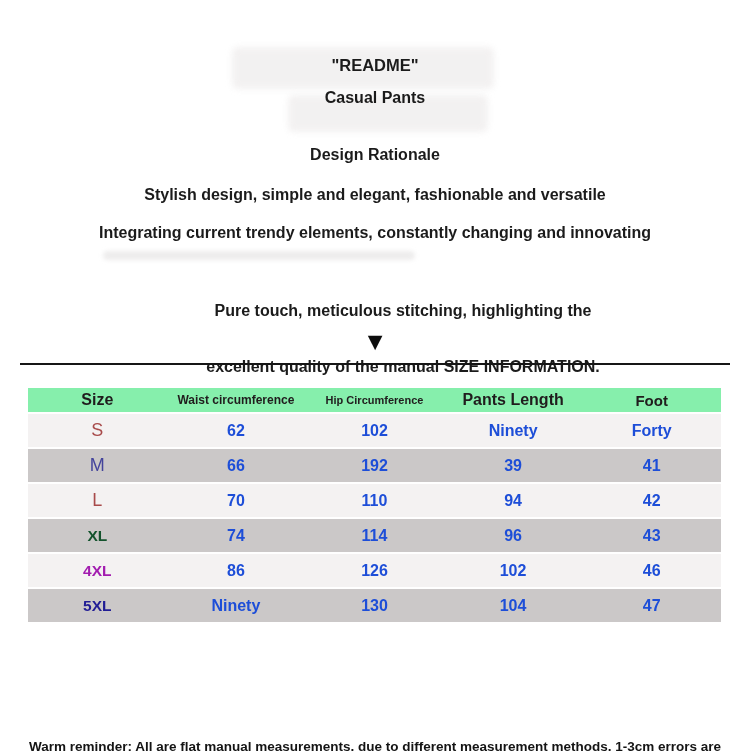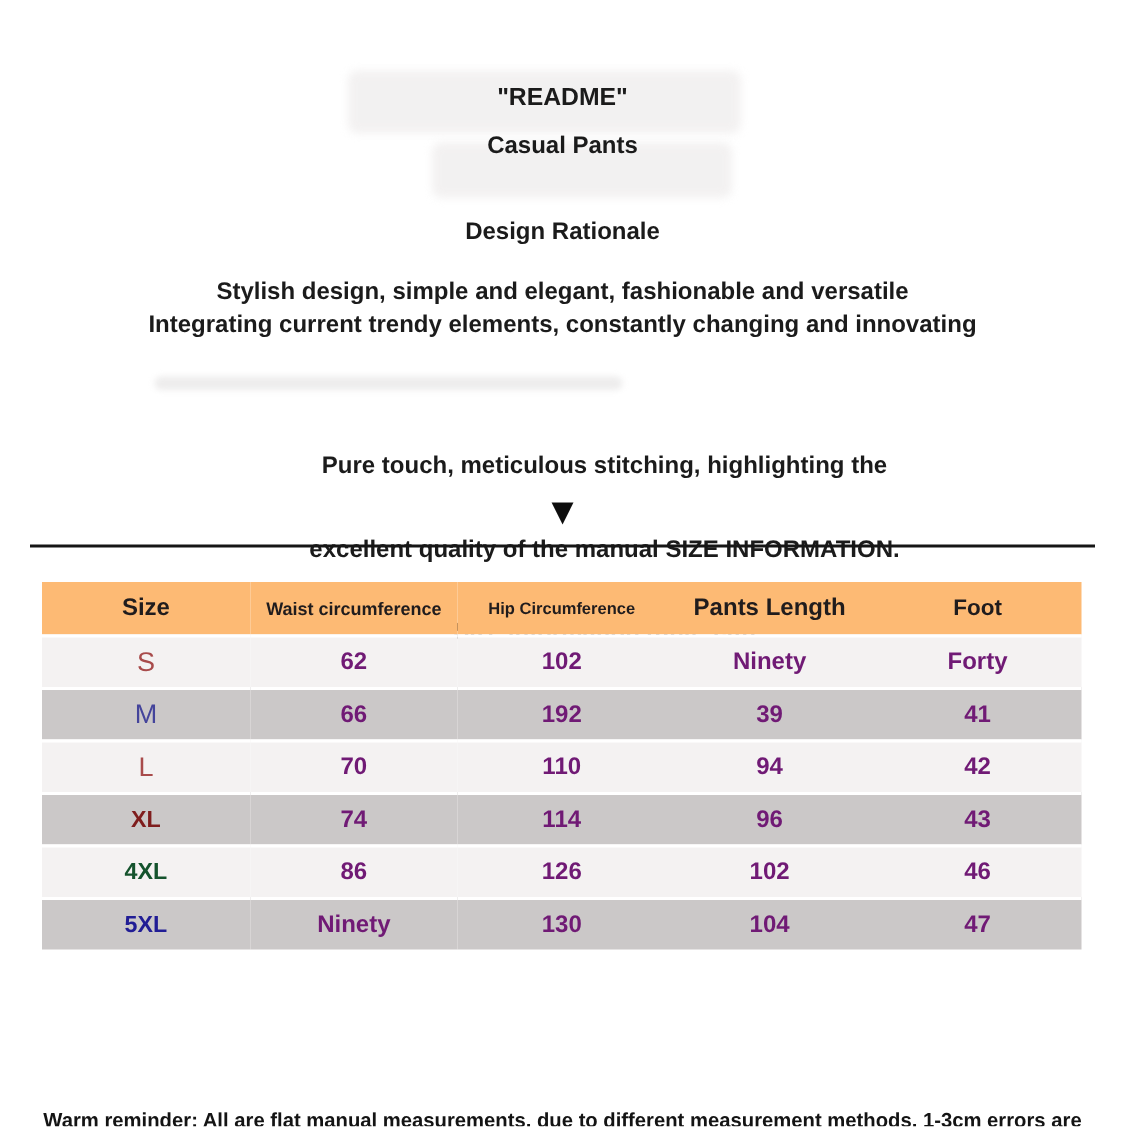--- a/index.html
+++ b/index.html
@@ -14,43 +14,43 @@
   .sm3 { left:103px; top:251px; width:312px; height:9px; background:#dcdada; opacity:.5; filter:blur(2px); }
 
   .tline {
     position:absolute; left:0; width:750px; text-align:center;
     font-weight:700; font-size:16px; color:#1b1b1b; line-height:19px; white-space:pre;
   }
   .t-readme  { top:56px;  font-size:16.5px; }
   .t-product { top:88px; }
   .t-section { top:145px; }
   .t-tag1    { top:185px; }
-  .t-tag2    { top:207px; }
+  .t-tag2    { top:223px; }
   .t-para    { top:265px; line-height:18.5px;margin-left:28px; }
 
   .arrow {
     position:absolute; top:329px; left:0; width:750px; text-align:center;
     font-size:25px; line-height:25px; color:#0d0d0d;
   }
   .rule { position:absolute; top:363px; left:20px; width:710px; height:2px; background:#161616; }
 
   table.size-table {
     position:absolute; top:388px; left:28px; width:693px;
     border-collapse:separate; border-spacing:0; table-layout:fixed; text-align:center;
   }
   .size-table th {
-    background:#fdba74; height:35px; padding:0;
+    background:#86efac; height:24px; padding:0;
     font-weight:700; color:#201c1d; font-size:16px;
   }
   .size-table th.h-waist { font-size:12px;margin-top:34px; }
   .size-table th.h-hip   { font-size:11px; }
   .size-table th.h-foot  { font-size:15px; }
   .size-table td {
     height:33px; padding:0; border-top:2px solid #ffffff;
-    font-weight:700; font-size:16px; color:#701a75;
+    font-weight:700; font-size:16px; color:#1d4ed8;
   }
   .size-table tbody tr:nth-child(odd)  td { background:#f4f2f2; }
   .size-table tbody tr:nth-child(even) td { background:#cbc8c8; }
   .size-table td.sz { font-size:15.5px; }
   .size-table tr.reg td.sz { font-weight:400; font-size:18px; }
 
   .note {
     position:absolute; top:706px; left:0; width:750px; text-align:center;
     font-weight:700; font-size:13.5px; line-height:16.5px; color:#141414; white-space:pre;
   }
@@ -105,28 +105,28 @@
         <td>41</td>
       </tr>
       <tr class="reg">
         <td class="sz" style="color: rgb(168, 75, 75);">L</td>
         <td>70</td>
         <td>110</td>
         <td>94</td>
         <td>42</td>
       </tr>
       <tr>
-        <td class="sz" style="color: #7f1d1d;">XL</td>
+        <td class="sz" style="color: #14532d;">XL</td>
         <td>74</td>
         <td>114</td>
         <td>96</td>
         <td>43</td>
       </tr>
       <tr>
-        <td class="sz" style="color: #14532d; text-align: center;">4XL</td>
+        <td class="sz" style="color: #a21caf; text-align: center;">4XL</td>
         <td>86</td>
         <td>126</td>
         <td>102</td>
         <td>46</td>
       </tr>
       <tr>
         <td class="sz" style="color: rgb(33, 29, 149);">5XL</td>
         <td>Ninety</td>
         <td>130</td>
         <td>104</td>

